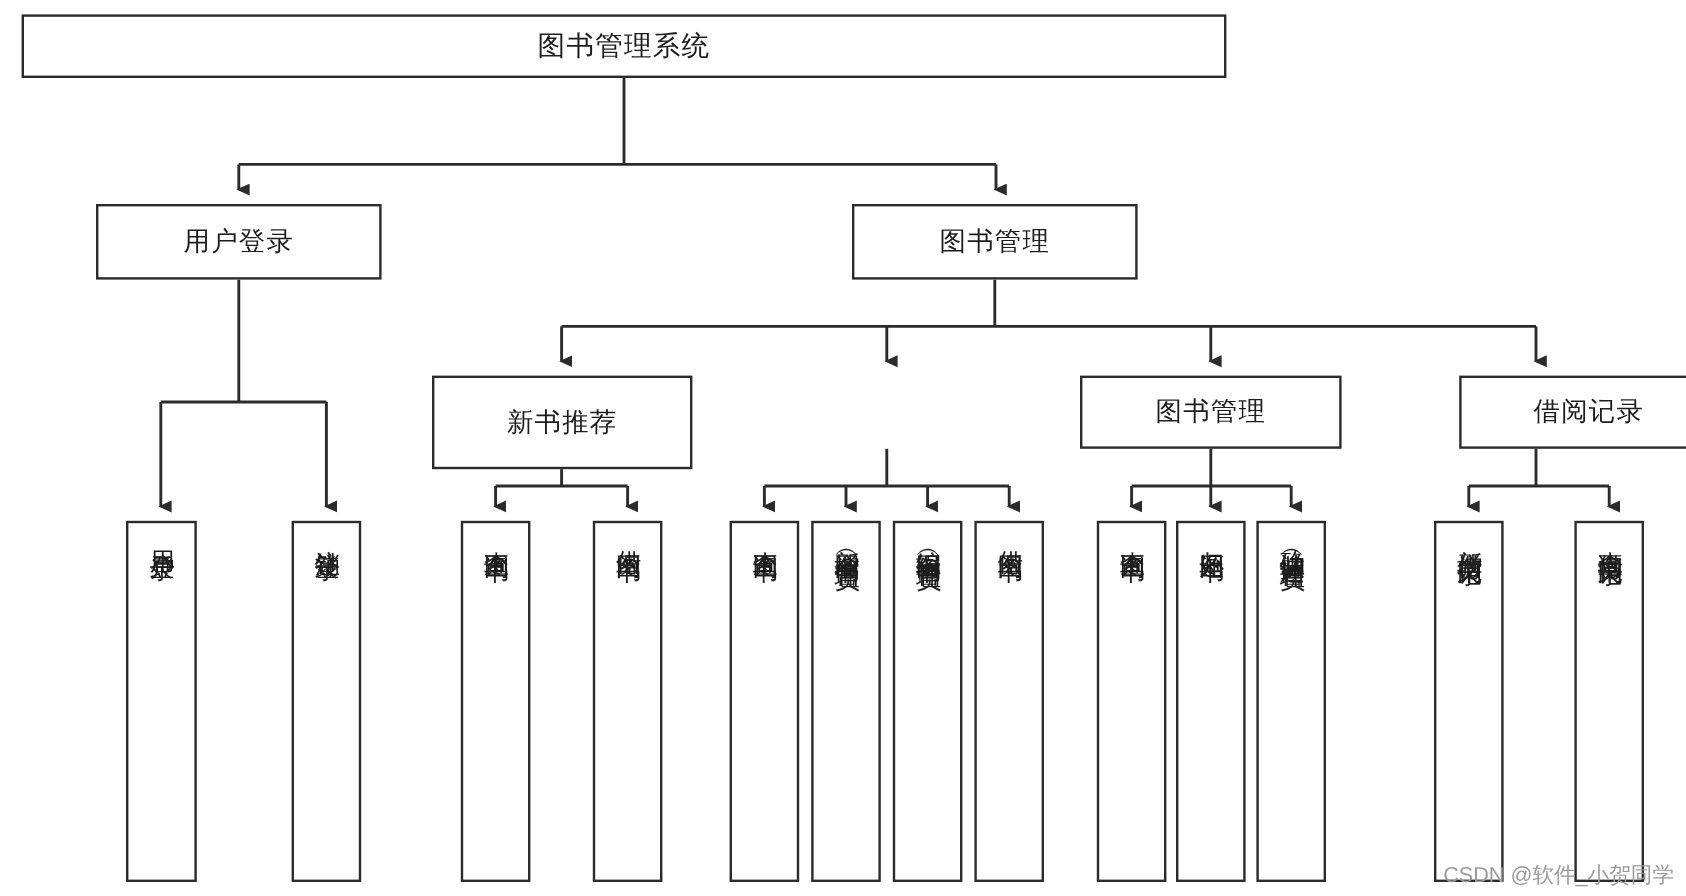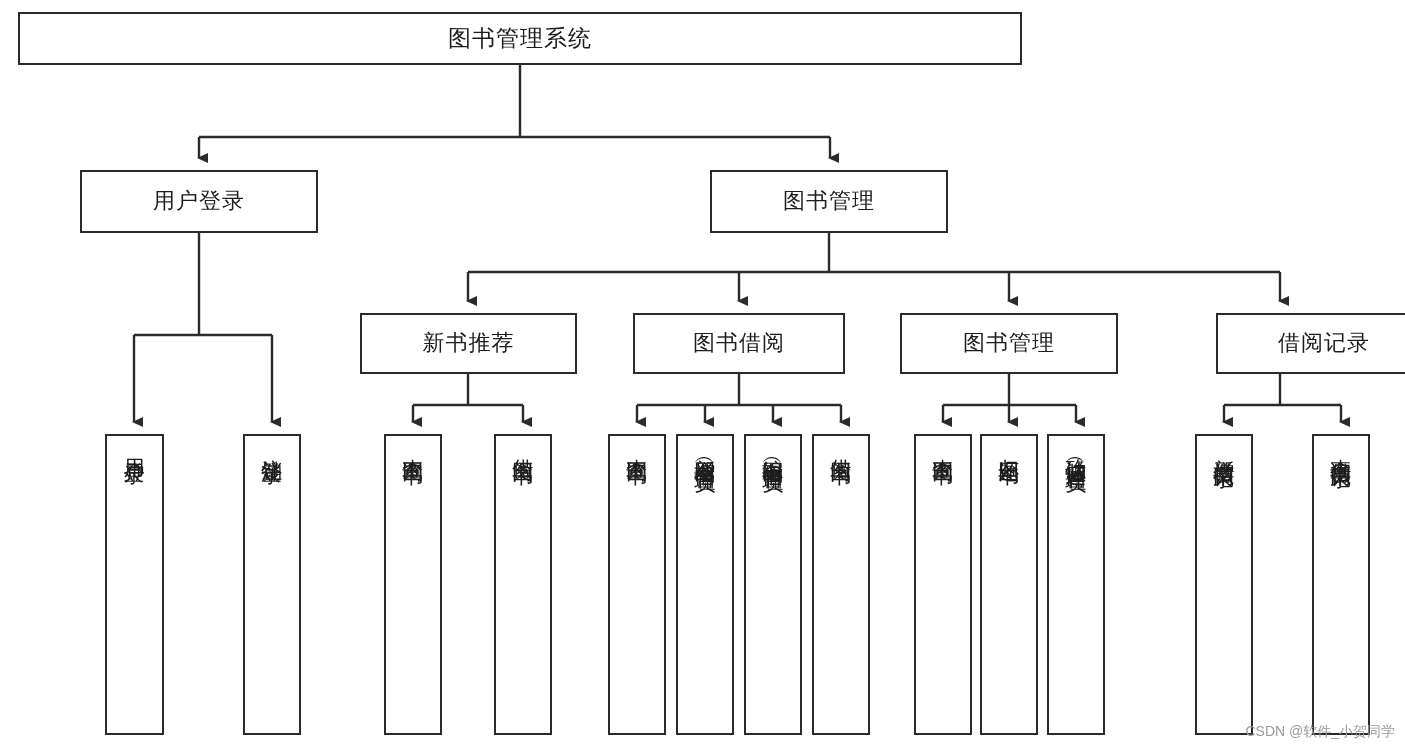--- a/index.html
+++ b/index.html
@@ -49,21 +49,21 @@
     text-orientation:upright;
     font-size:21px;
     line-height:1.32;
     letter-spacing:2px;
     white-space:normal;
   }
   .watermark{
     position:absolute;
     right:10px;
     bottom:6px;
-    font-size:14px;
+    font-size:18px;
     color:#9b9b9b;
     z-index:3;
     white-space:nowrap;
   }
 </style>
 </head>
 <body>
 
 <div id="canvas">
 
@@ -121,25 +121,22 @@
     <span class="label">图书管理系统</span>
   </div>
 
   <div class="node" style="left:80px;top:170px;width:238px;height:63px;">
     <span class="label">用户登录</span>
   </div>
   <div class="node" style="left:710px;top:170px;width:238px;height:63px;">
     <span class="label">图书管理</span>
   </div>
 
-  <div class="node" style="left:360px;top:313px;width:217px;height:61px;">
+  <div class="node" style="left:360px;top:313px;width:217px;height:78px;">
     <span class="label">新书推荐</span>
-  </div>
-  <div class="node" style="left:633px;top:313px;width:212px;height:61px;">
-    <span class="label">图书借阅</span>
   </div>
   <div class="node" style="left:900px;top:313px;width:218px;height:61px;">
     <span class="label">图书管理</span>
   </div>
   <div class="node" style="left:1172px;top:313px;width:216px;height:61px;margin-left:44px;">
     <span class="label">借阅记录</span>
   </div>
 
   <div class="node leaf" style="left:105px;top:434px;width:59px;height:301px;">
     <span class="label">用户登录</span>

